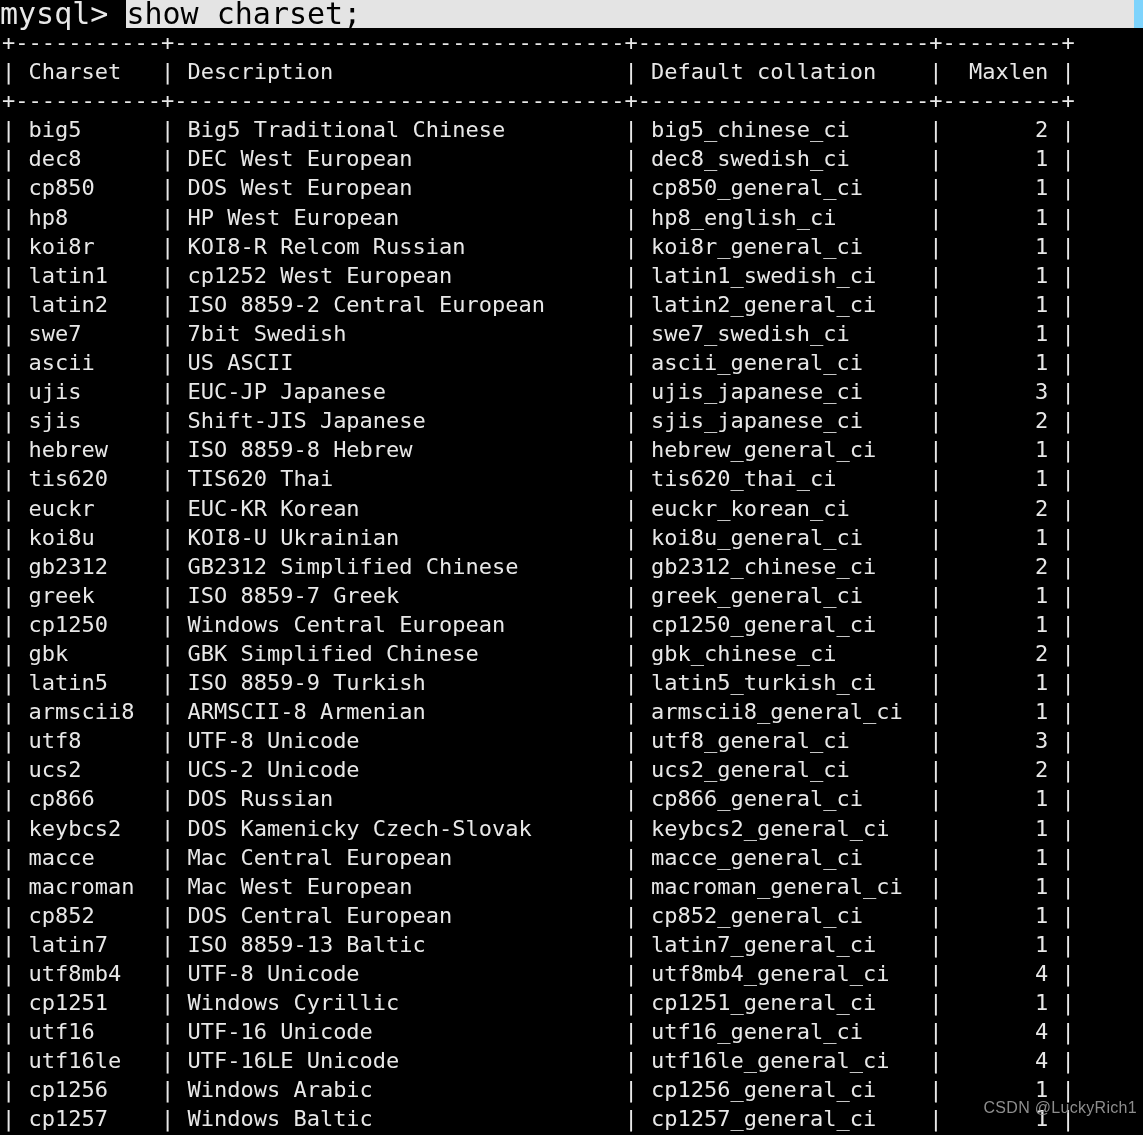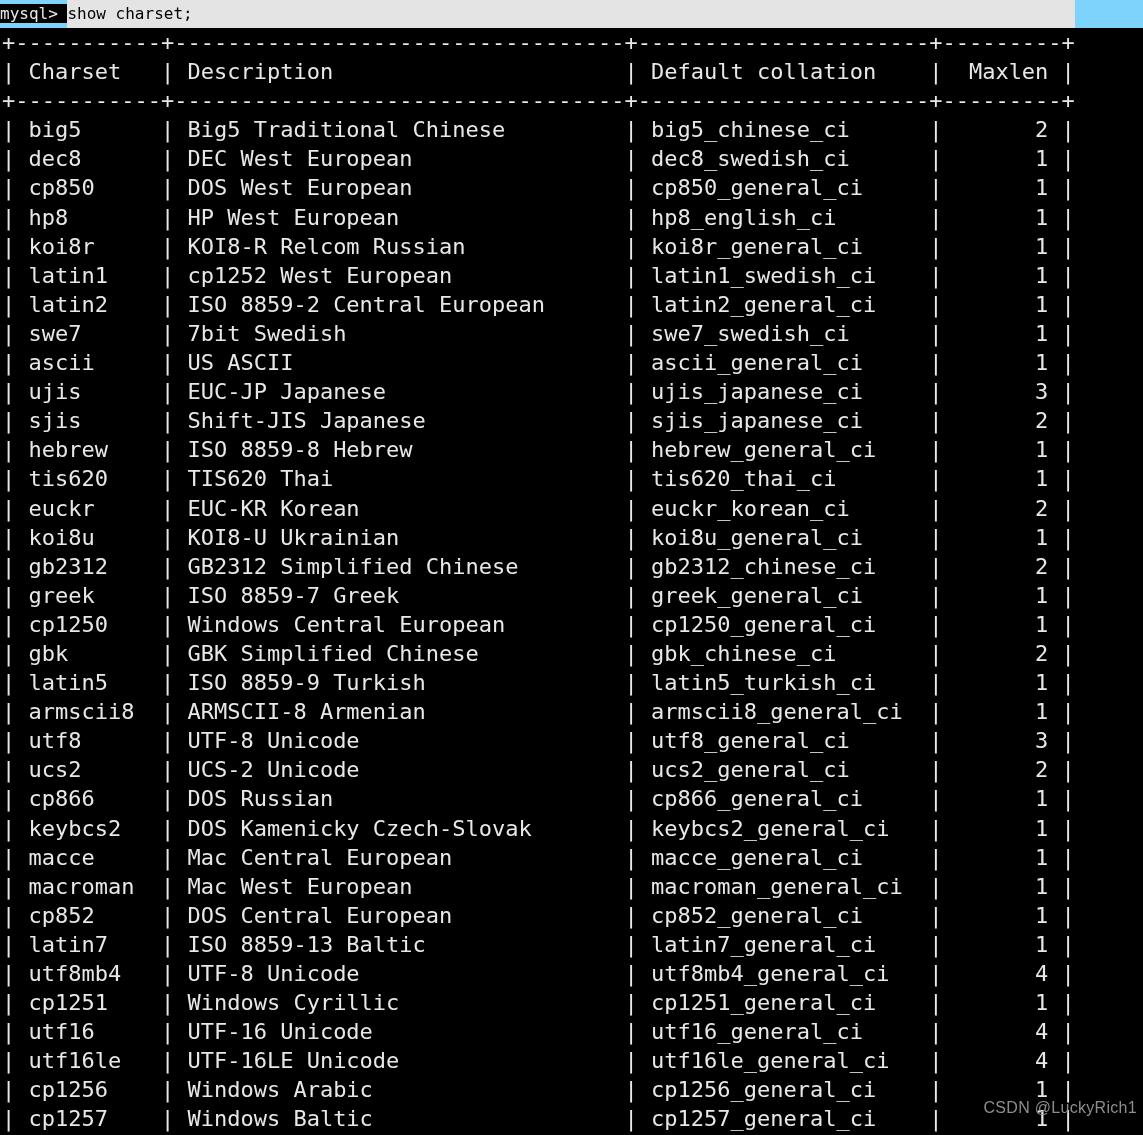--- a/index.html
+++ b/index.html
@@ -21,21 +21,21 @@
     background: #000000;
     overflow: hidden;
   }
 
   
   .prompt-line {
     position: relative;
     height: 28px;
     line-height: 28px;
     white-space: pre;
-    font-size: 16px;
+    font-size: 30px;
     letter-spacing: 0px;
     background: #7dd3fc;
   }
   .prompt-text {
     color: #e8e8e8;
     background: #000000;
     padding: 0;
   }
   .cmd-selected {
     color: #000000;

